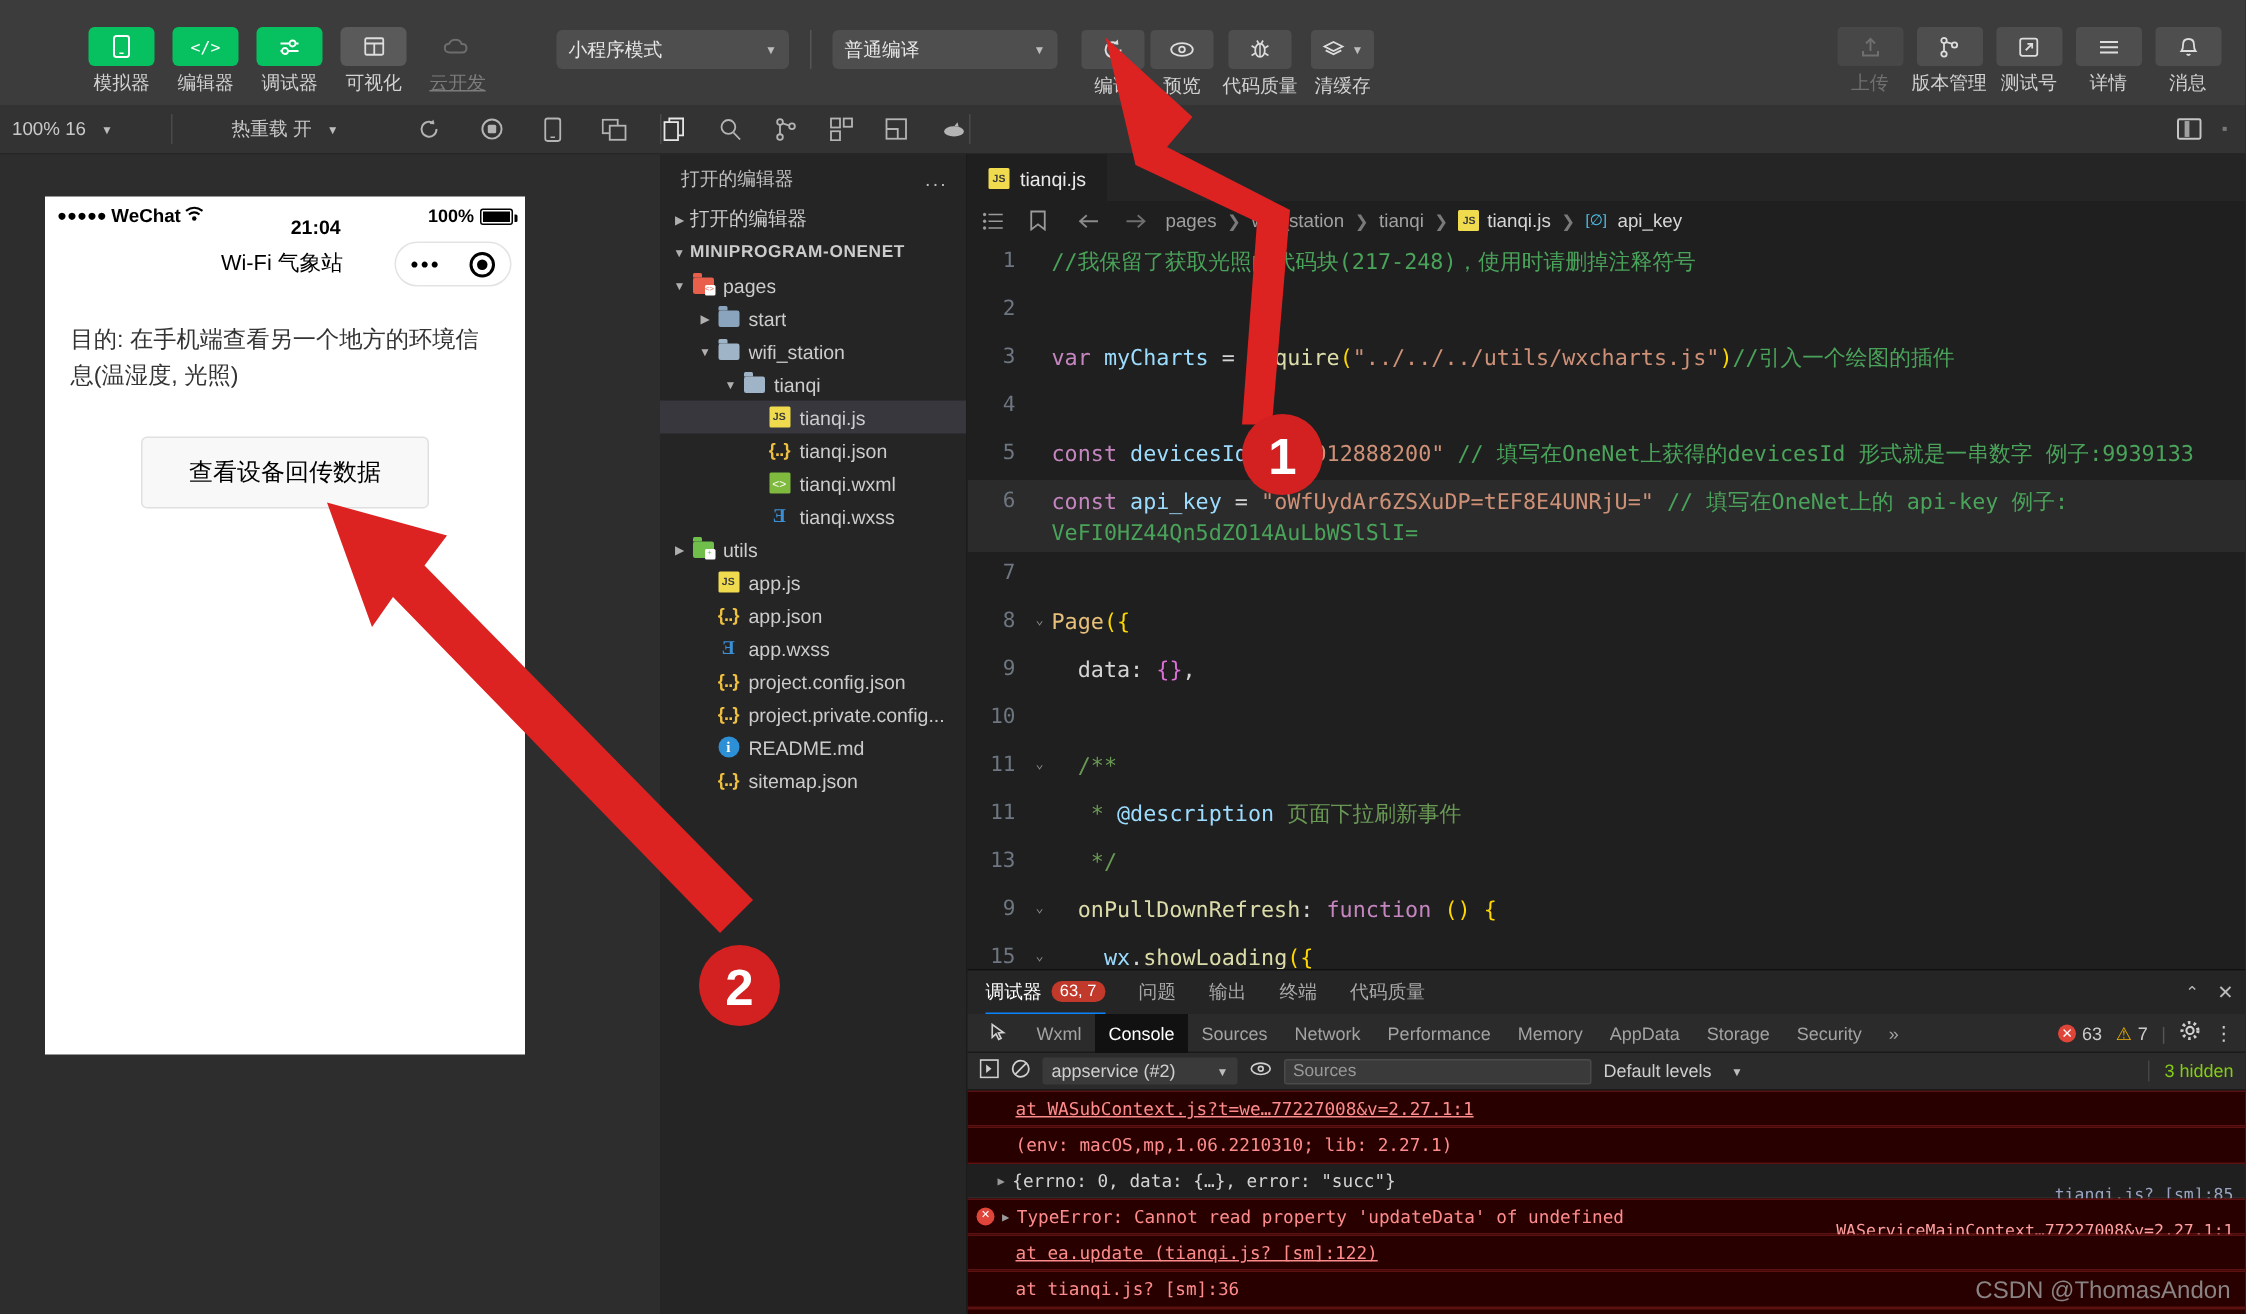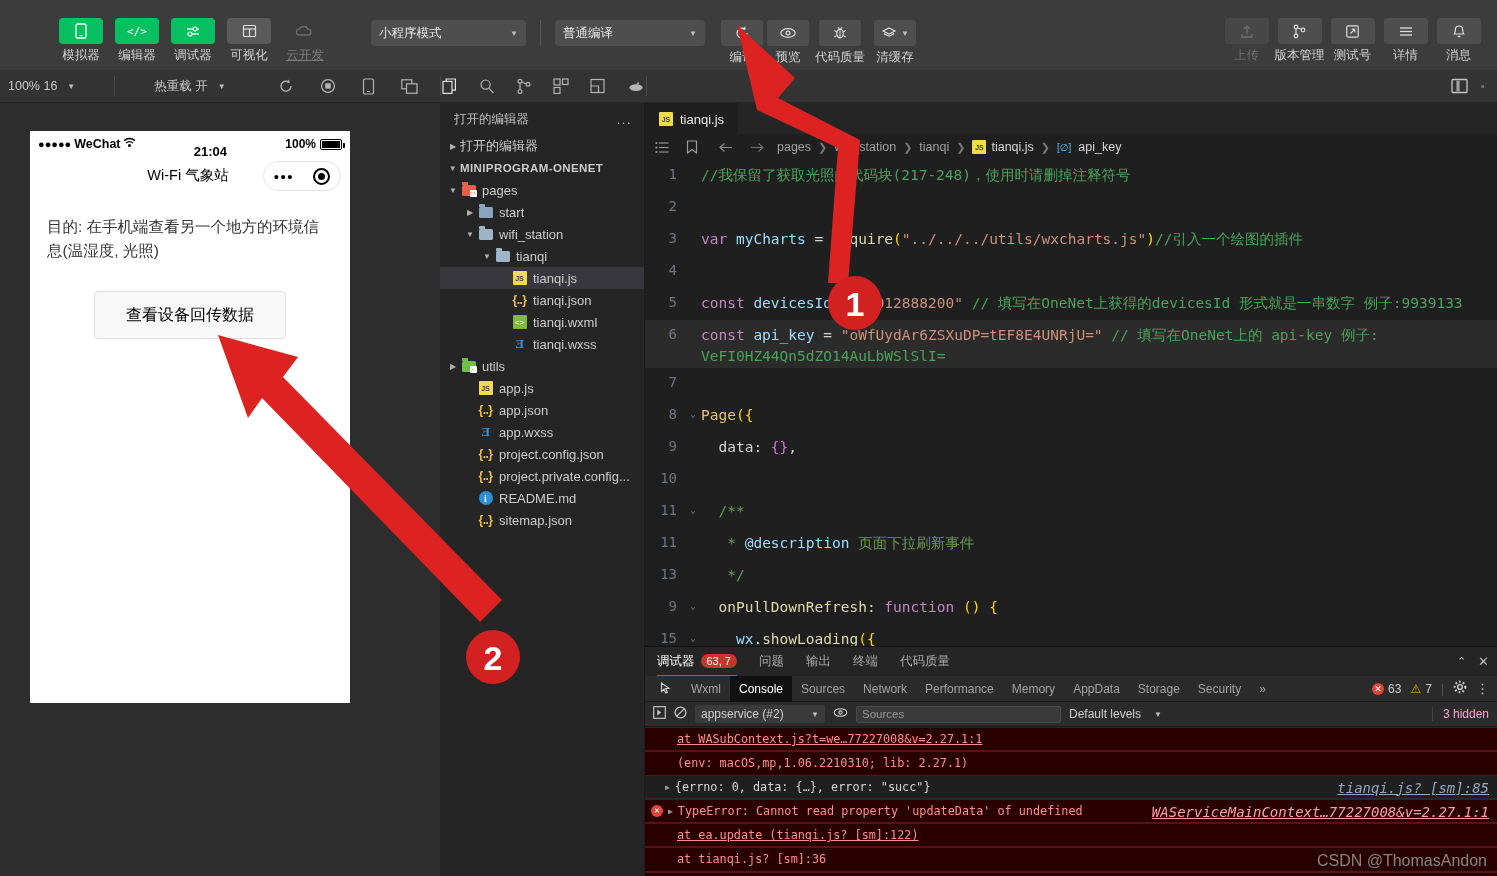--- a/index.html
+++ b/index.html
@@ -190,29 +190,29 @@
   .dt.active { background:#111; color:#fff; }
   .dt-right { margin-left:auto; display:flex; align-items:center; gap:9px; padding-right:8px; color:#ccc;}
   .err-pill { display:flex; align-items:center; gap:4px; font-size:12px;}
   .err-dot { width:12px;height:12px;border-radius:50%;background:#e0453a;color:#fff;font-size:9px;display:flex;align-items:center;justify-content:center;}
   .warn-tri { color:#f0b400; font-size:12px; }
 
   .filterbar { height:25px; background:#2b2b2b; display:flex; align-items:center; gap:8px; padding:0 8px;
                font-size:12px; color:#cfcfcf; border-bottom:1px solid #1a1a1a;}
   .fsel { display:flex; align-items:center; gap:4px; background:#3a3a3a; border-radius:2px; padding:2px 6px; min-width:130px; justify-content:space-between; cursor:pointer;}
   .finput { flex:0 0 205px; height:17px; background:#3a3a3a; border:1px solid #4a4a4a; border-radius:2px; color:#999; font-size:11.5px; padding:0 5px; display:flex; align-items:center;}
-  .hidden-note { margin-left:auto; color:#f9a8d4; font-size:12px; padding-left:10px; border-left:1px solid #444;}
+  .hidden-note { margin-left:auto; color:#84cc16; font-size:12px; padding-left:10px; border-left:1px solid #444;}
 
   .logs { position:absolute; left:0; right:0; top:80px; bottom:0; overflow:hidden;
           font-family:"DejaVu Sans Mono", monospace; font-size:11.8px; }
   .logrow { padding:2px 8px 2px 6px; display:flex; align-items:flex-start; position:relative; line-height:1.55;}
   .logrow.err { background:#290000; border-top:1px solid #5c1111; border-bottom:1px solid #5c1111; color:#ff8c8c;}
   .logrow.info { background:#1f1f1f; color:#d4d4d4; border-bottom:1px solid #2a2a2a;}
   .logtri { color:#9a9a9a; margin-right:5px; font-size:8px; padding-top:4px;}
-  .src { position:absolute; right:8px; top:2px; color:#9aa4c0; text-decoration:underline; font-size:14px;font-style:italic;}
+  .src { position:absolute; right:8px; top:12px; color:#9aa4c0; text-decoration:underline; font-size:11px;}
   .src.err { color:#ff9f9f;}
   .lnk { text-decoration:underline; }
   .watermark { position:absolute; right:10px; bottom:6px; color:#9a9a9a; font-size:16px; font-family:"Liberation Sans",sans-serif; opacity:.85;}
 
   
   .arrow-svg { position:absolute; left:0; top:0; width:1497px; height:876px; pointer-events:none; }
 </style>
 </head>
 <body>
 

